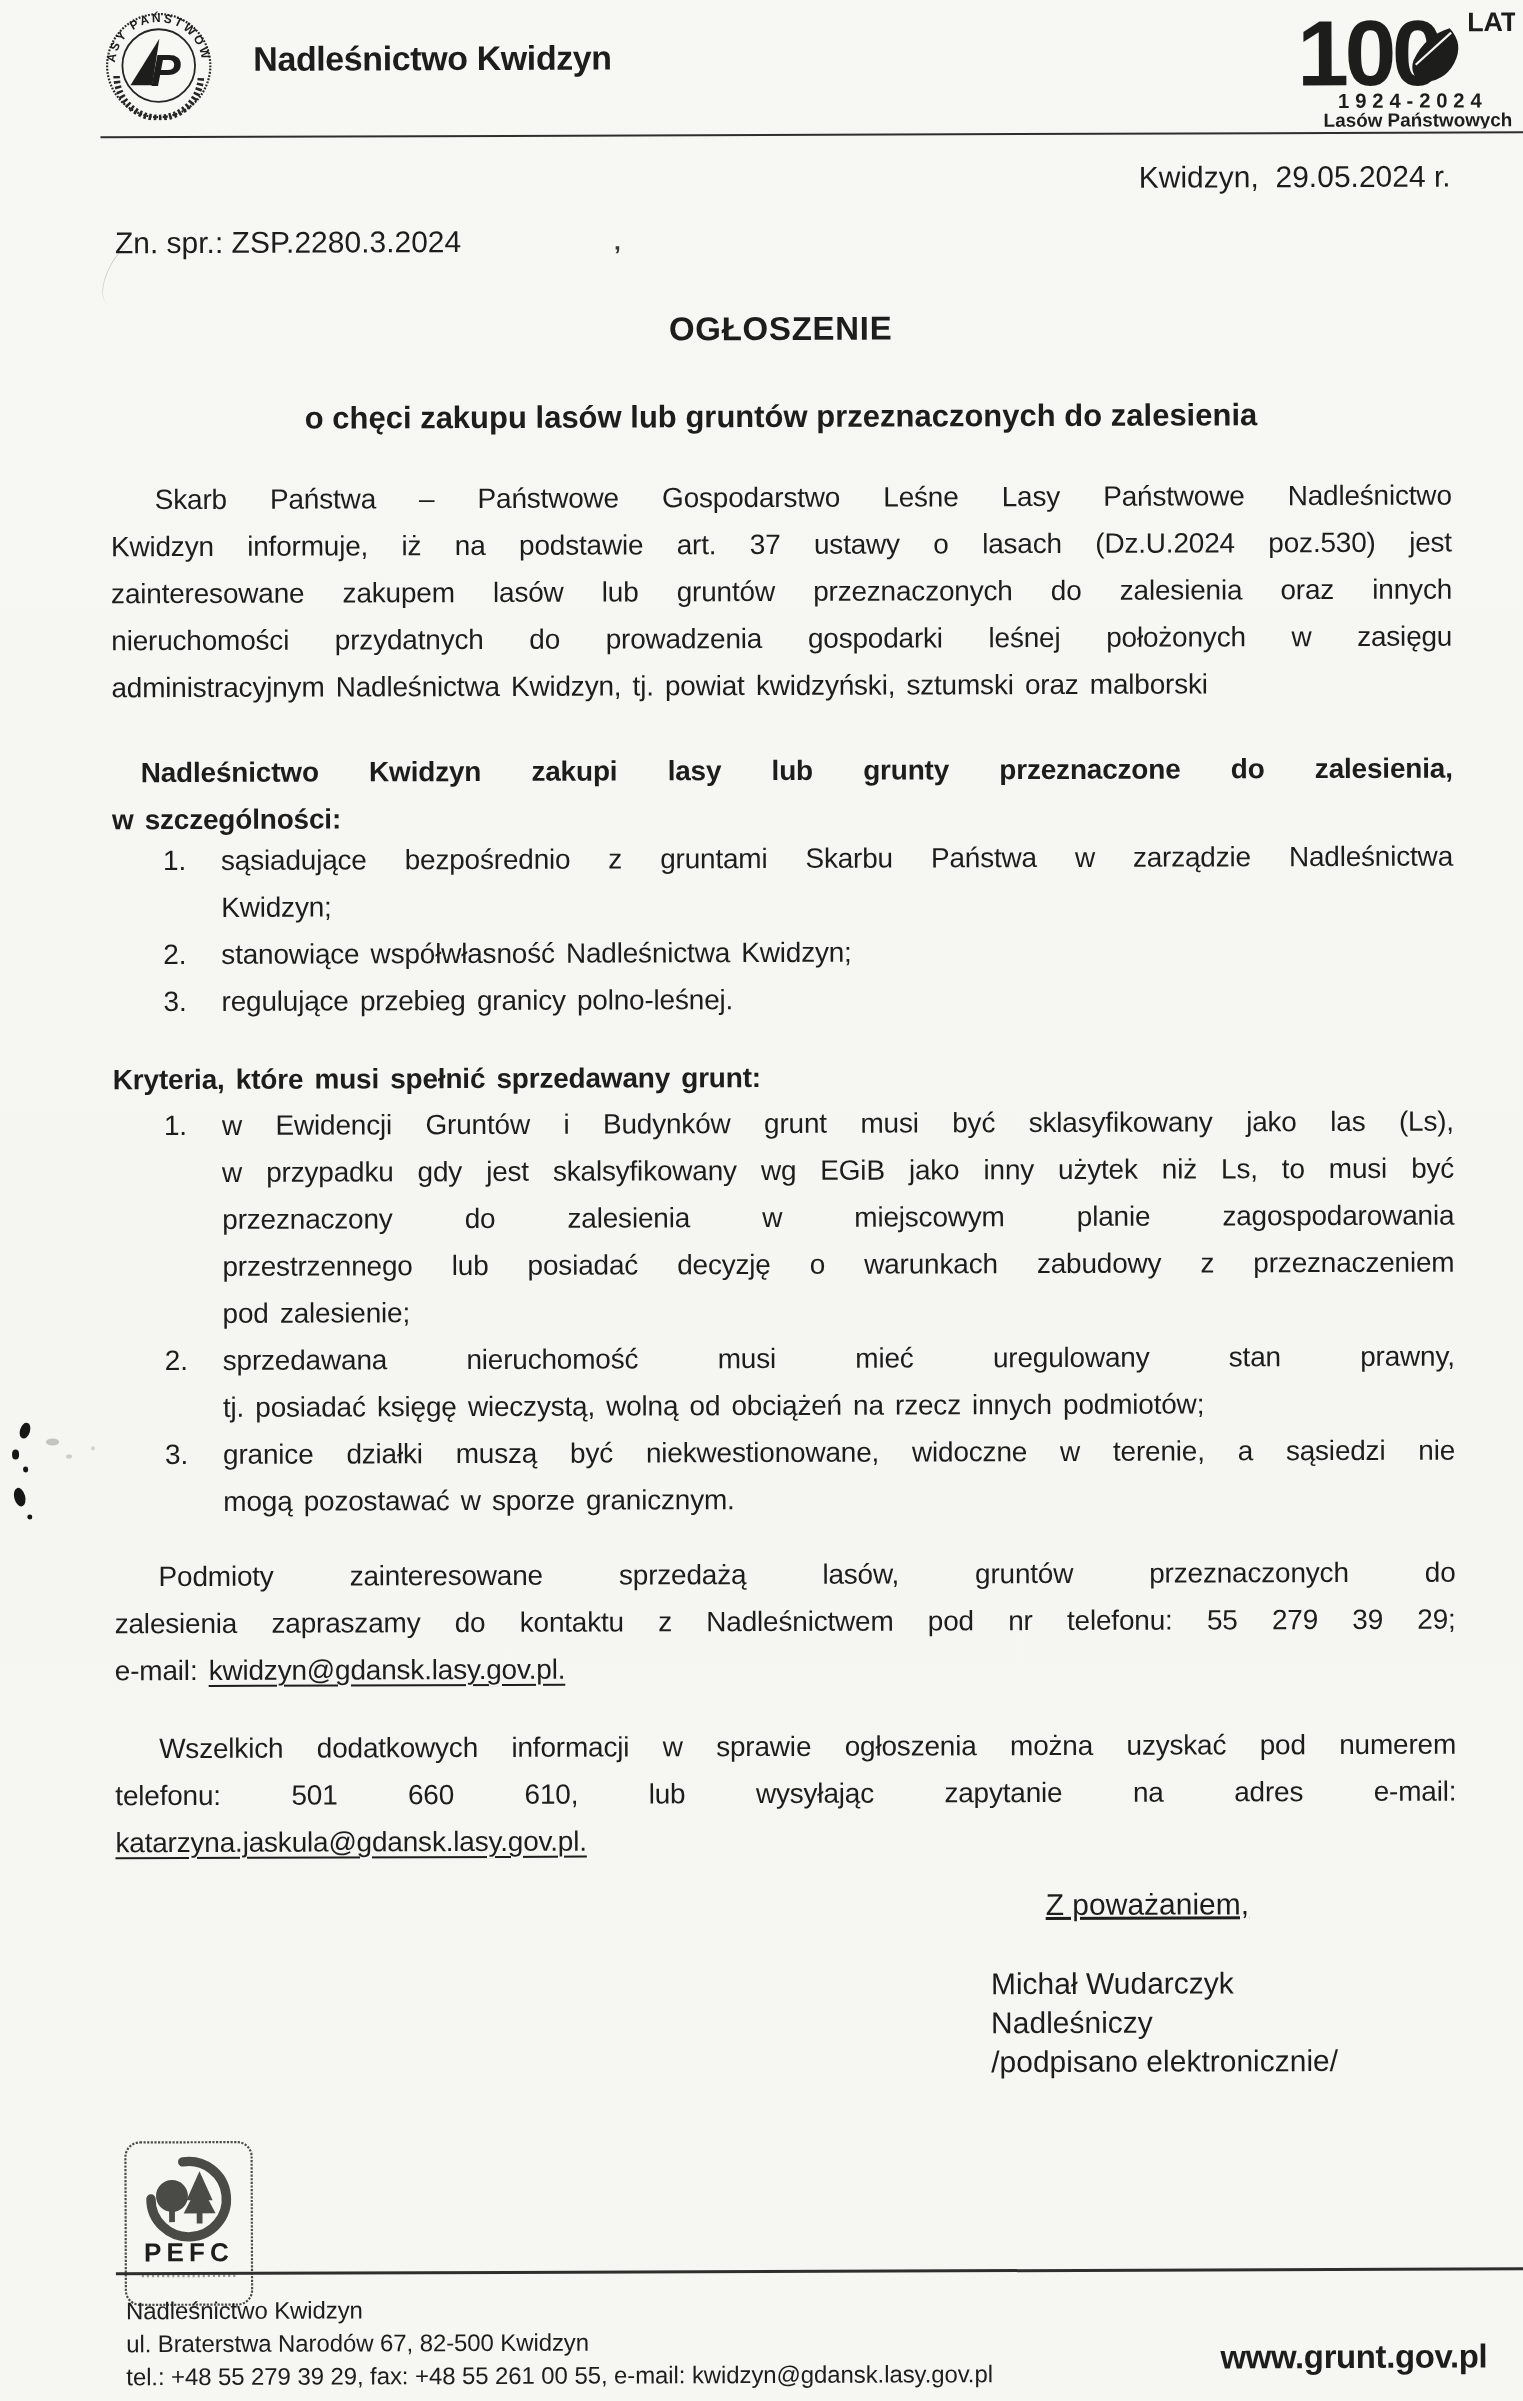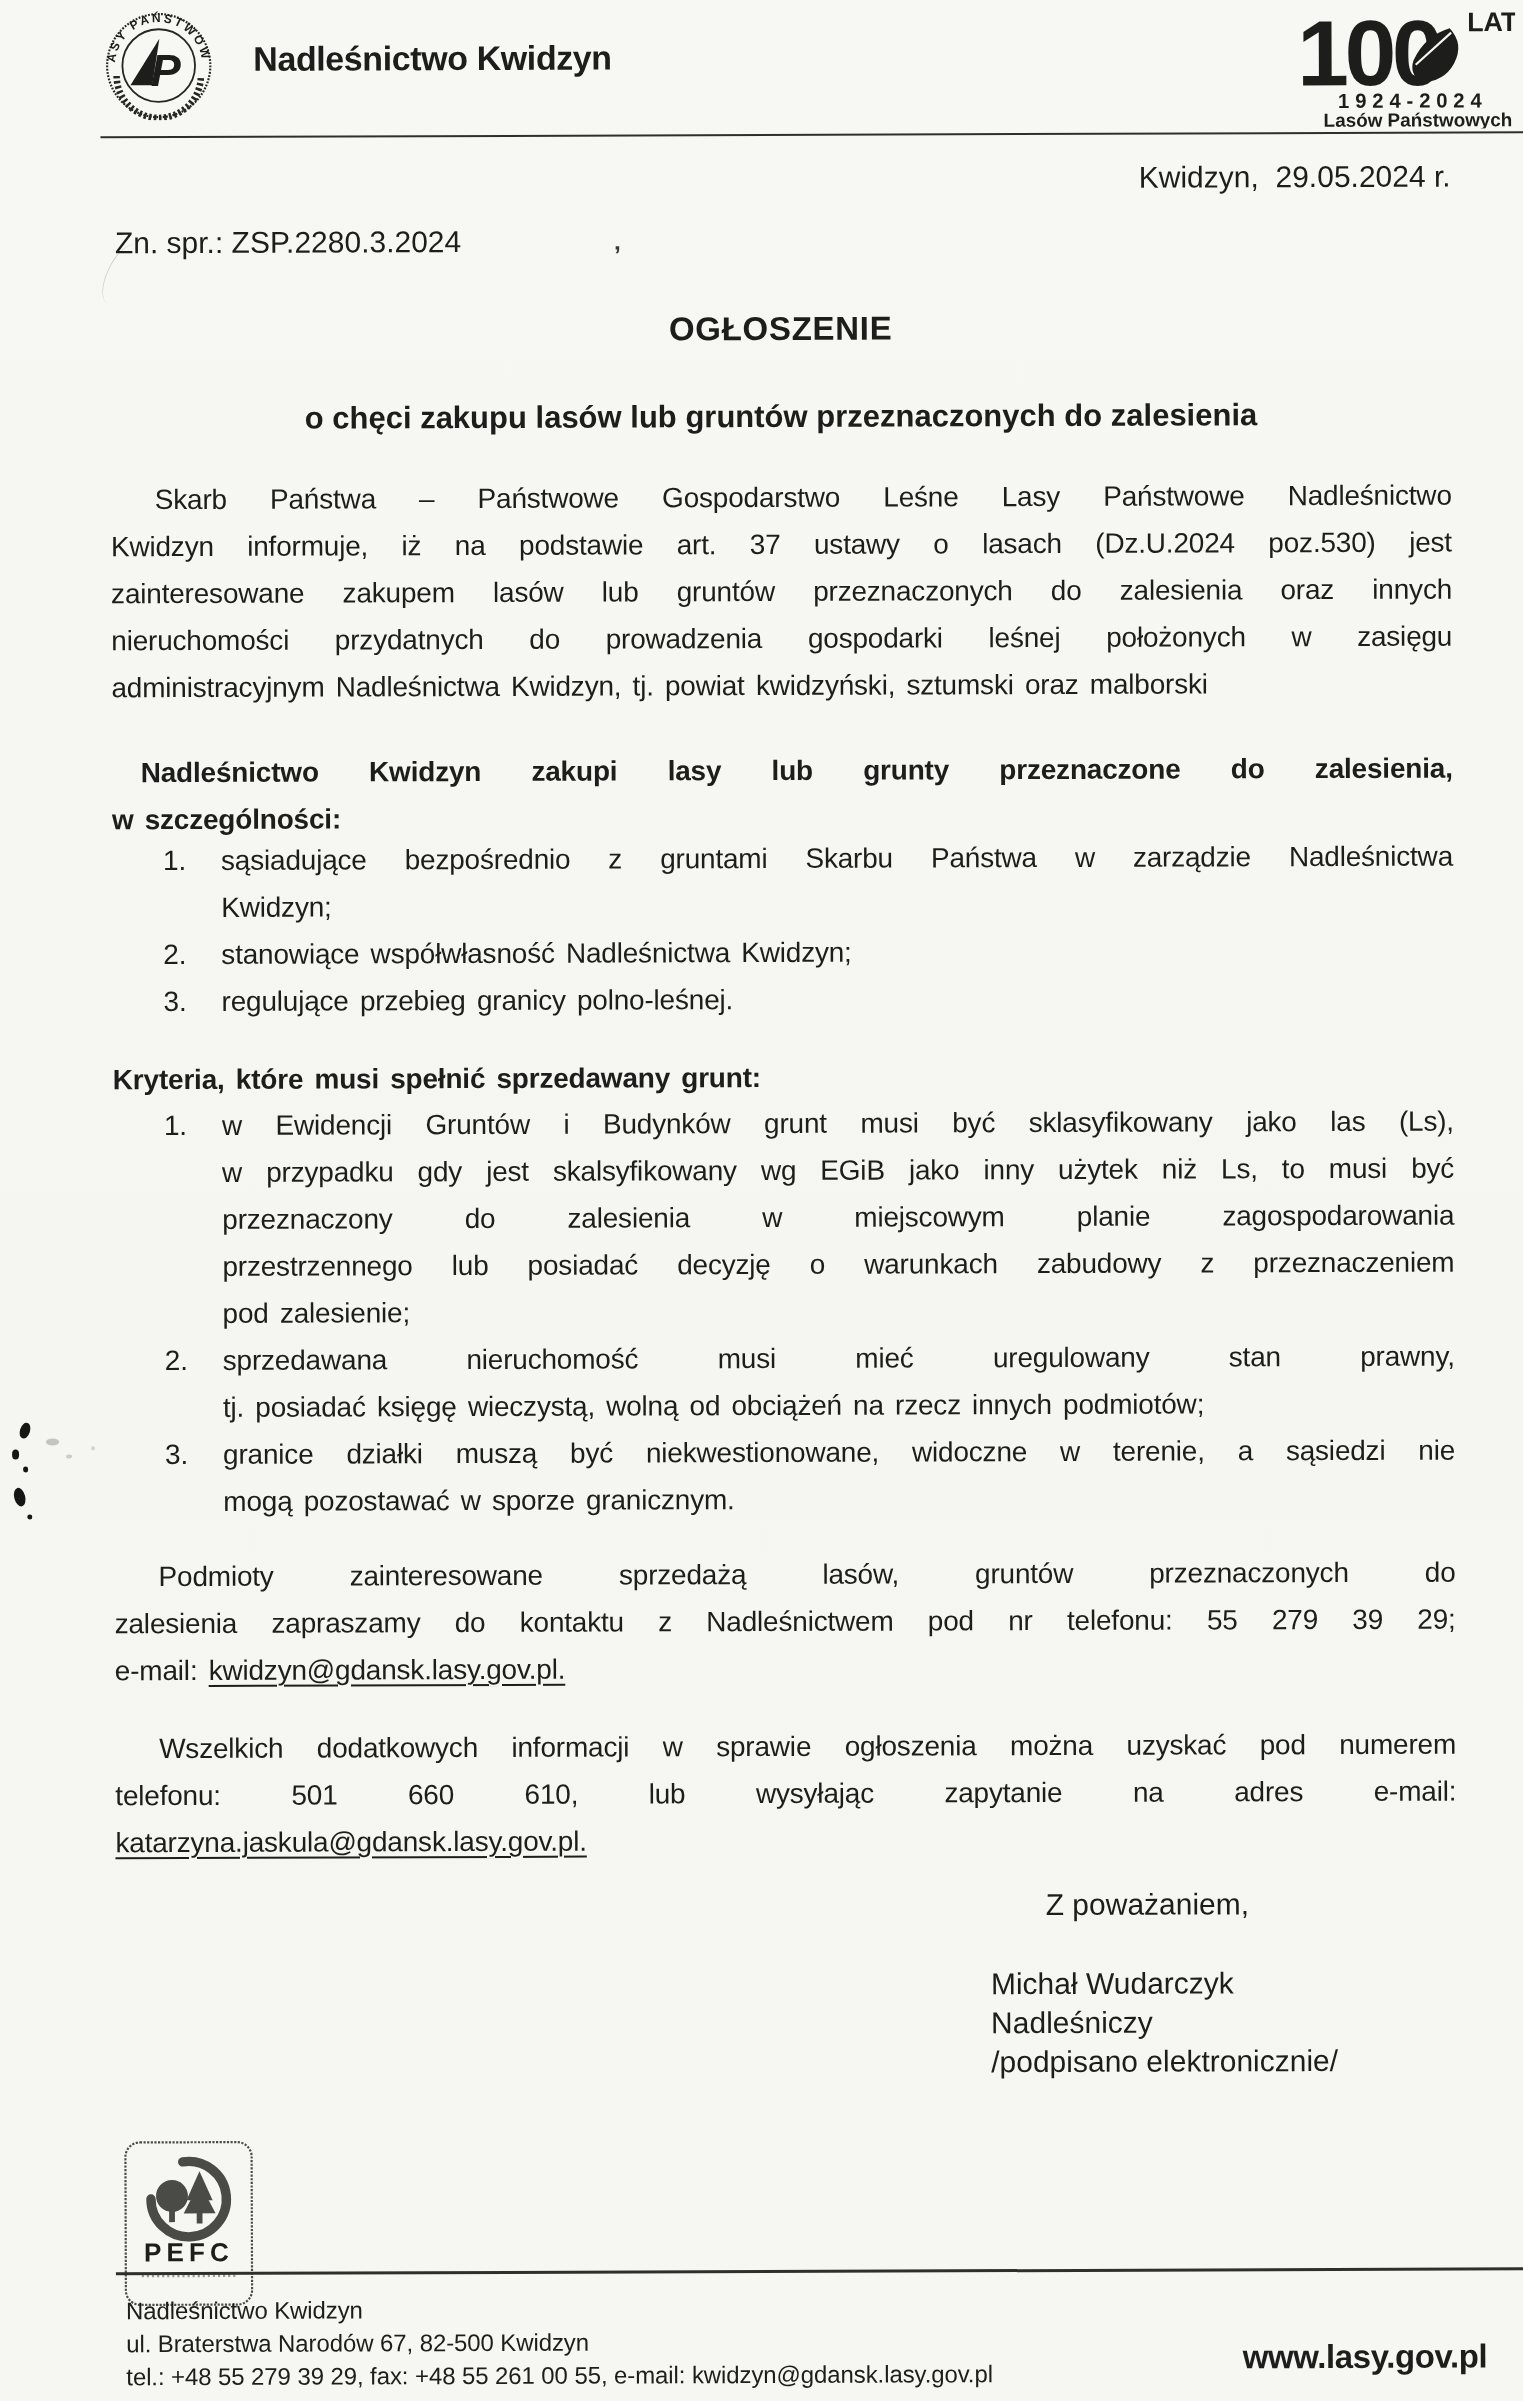--- a/index.html
+++ b/index.html
@@ -30,21 +30,21 @@
   
   .block{left:109px;width:1341px;font-size:28px;line-height:47px;letter-spacing:-0.2px;word-spacing:3.6px;}
   .bold{font-weight:700;}
   .jl{text-align:justify;text-align-last:justify;}
   .ind60{padding-left:44px;}
   .ind40{padding-left:29px;}
   .li{position:relative;padding-left:109px;}
   .li .num{position:absolute;left:51px;top:0;}
   .u{text-decoration:underline;text-decoration-thickness:2.2px;text-underline-offset:5.1px;}
   
-  .closing{left:1039px;top:1889px;font-size:30px;}
+  .closing{left:1039px;top:1889px;font-size:30px;text-decoration:underline;}
   .signature{left:984px;top:1965px;font-size:30px;line-height:39px;}
   
   .rule-bottom{left:108px;top:2270px;right:0;height:2.9px;background:#2e2e2c;}
   .footer-left{left:118px;top:2292px;font-size:24px;line-height:33px;letter-spacing:-0.1px;}
   .footer-site{right:44px;top:2340px;font-size:33px;font-weight:700;letter-spacing:-0.4px;}
   
   svg text{font-family:"Liberation Sans", sans-serif;fill:#1d1d1b;}
   
   .blob{position:absolute;background:#161614;border-radius:50%;}
 </style>
@@ -180,17 +180,17 @@
       <text x="91" y="168" font-size="36" font-weight="700" letter-spacing="7" text-anchor="middle" fill="#4a4a46">PEFC</text>
       <line x1="26" y1="188" x2="156" y2="188" stroke="#9a9a94" stroke-width="4" stroke-dasharray="3 4"></line>
     </svg>
 
     <div class="abs rule-bottom"></div>
     <div class="abs footer-left">
       <div>Nadleśnictwo Kwidzyn</div>
       <div>ul. Braterstwa Narodów 67, 82-500 Kwidzyn</div>
       <div>tel.: +48 55 279 39 29, fax: +48 55 261 00 55, e-mail: kwidzyn@gdansk.lasy.gov.pl</div>
     </div>
-    <div class="abs footer-site">www.lasy.gov.pl</div>
+    <div class="abs footer-site">www.grunt.gov.pl</div>
 
   </div>
 </div>
 
 
 </body></html>

